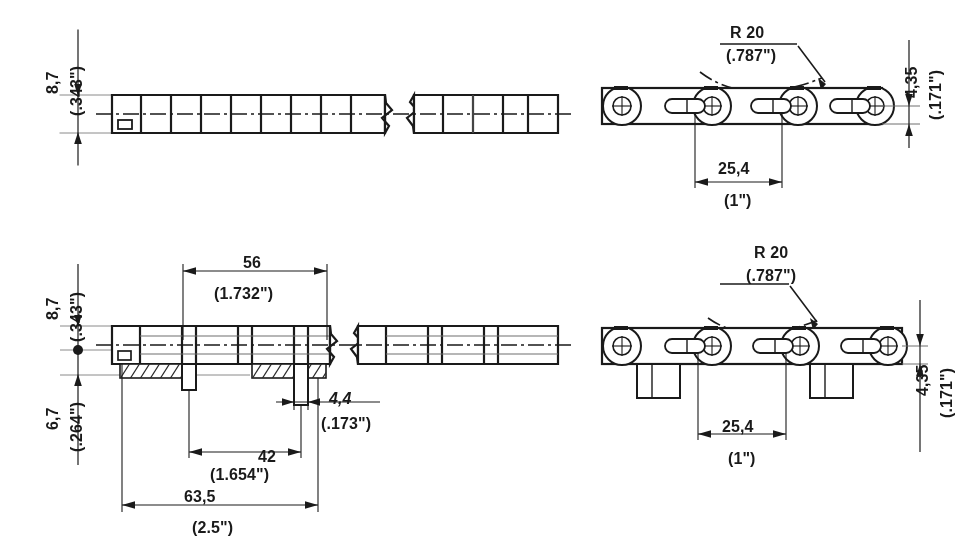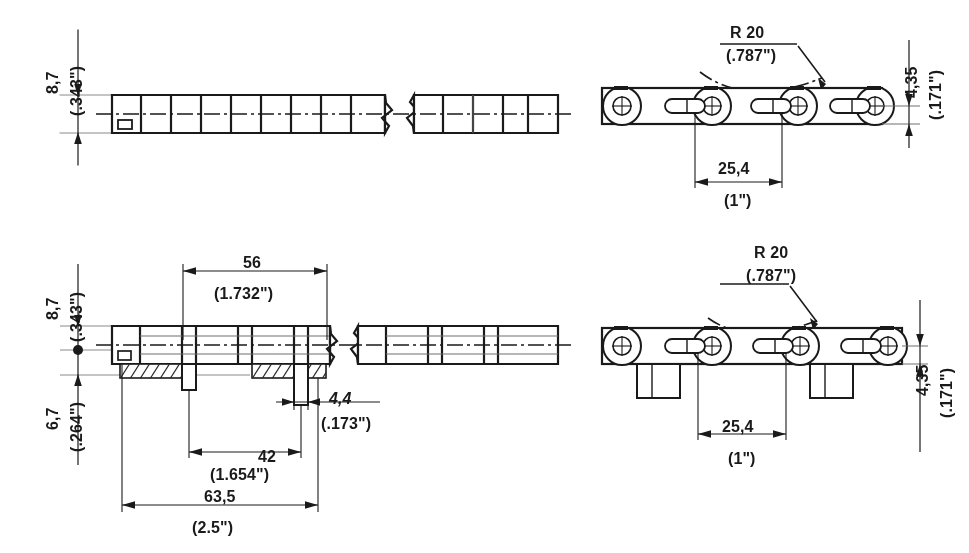--- a/index.html
+++ b/index.html
@@ -302,21 +302,21 @@
 
 <div class="dimtxt" style="left:243px;top:254px;">56</div>
 <div class="dimtxt" style="left:214px;top:285px;">(1.732")</div>
 
 <div class="dimtxt" style="left:329px;top:390px;font-style:italic;">4,4</div>
 <div class="dimtxt" style="left:321px;top:415px;">(.173")</div>
 
 <div class="dimtxt" style="left:238px;top:448px;margin-left:20px;">42</div>
 <div class="dimtxt" style="left:210px;top:466px;">(1.654")</div>
 
-<div class="dimtxt" style="left:204px;top:488px;">63,5</div>
+<div class="dimtxt" style="left:184px;top:488px;">63,5</div>
 <div class="dimtxt" style="left:192px;top:519px;">(2.5")</div>
 
 <div class="view" style="left:590px;top:240px;">
 <svg width="380" height="300" viewBox="0 0 380 300">
 
   <g stroke="#1a1a1a" fill="none" stroke-width="1.6">
     <line x1="130" y1="44" x2="199" y2="44"></line>
     <path d="M200 46 L227 82"></path>
     <polygon points="228,84 220,78 223,90" fill="#1a1a1a" stroke="none"></polygon>
   </g>

